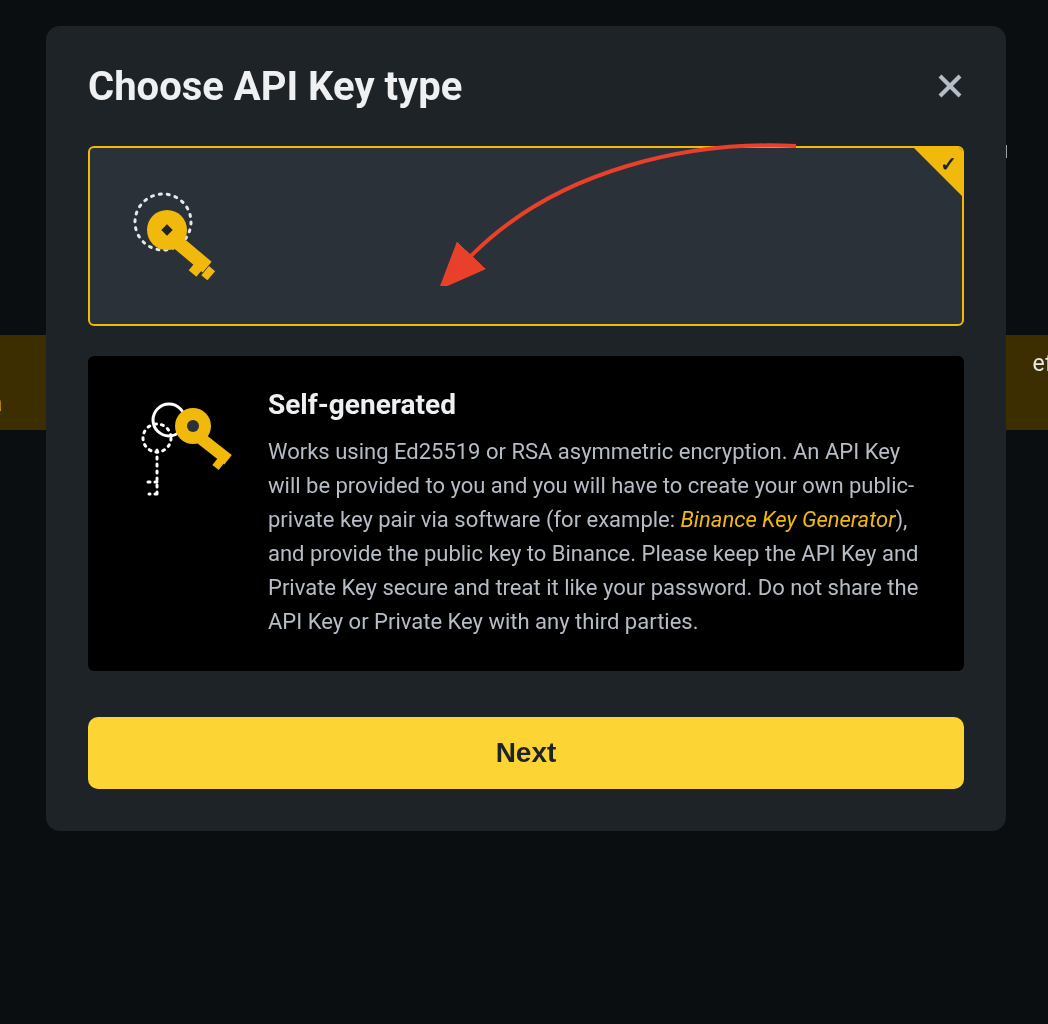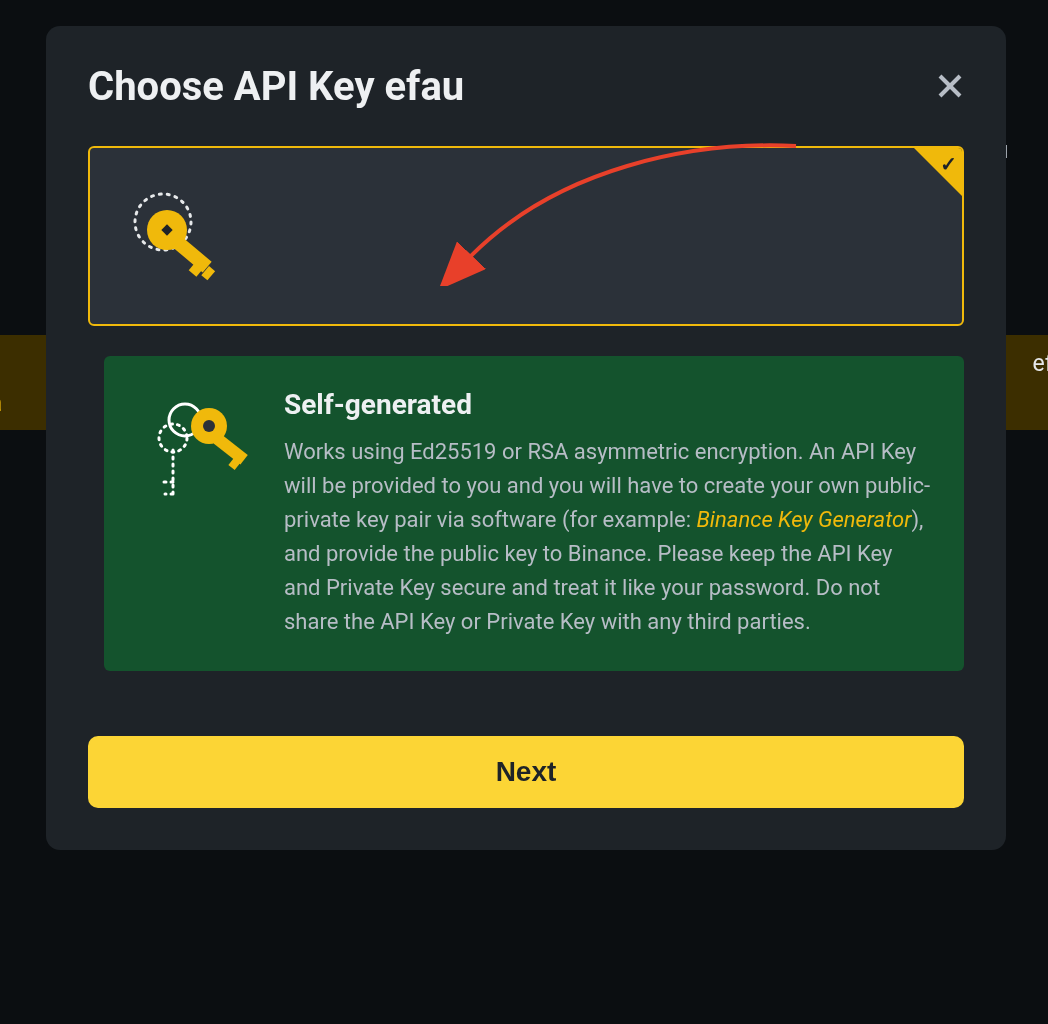--- a/index.html
+++ b/index.html
@@ -64,23 +64,22 @@
     margin-bottom: 30px;
     cursor: pointer;
     position: relative;
     overflow: hidden;
   }
   .option-card.selected {
     background: #2b3139;
     border: 2px solid #f0b90b;
   }
   .option-card.unselected {
-    background: #14532d;
+    background: #000000;
     border: 2px solid transparent;
-    margin-left: 16px;
   }
   .corner-badge {
     position: absolute;
     top: 0; right: 0;
     width: 0; height: 0;
     border-top: 48px solid #f0b90b;
     border-left: 48px solid transparent;
   }
   .corner-check {
     position: absolute;
@@ -108,21 +107,21 @@
     font-size: 22px;
     line-height: 34px;
     color: #b7bdc6;
   }
   .opt-desc a {
     color: #f0b90b;
     text-decoration: none;
     font-style: italic;
   }
   .next-btn {
-    margin-top: 35px;
+    margin-top: 16px;
     width: 100%;
     height: 72px;
     background: #fcd535;
     border: none;
     border-radius: 10px;
     font-size: 28px;
     font-weight: 700;
     color: #1e2328;
     cursor: pointer;
   }
@@ -150,21 +149,21 @@
 </div>
 <div class="bg-banner">
   <div class="l">isti</div>
   <div class="l2">eta</div>
   <div class="r">efau</div>
 </div>
 
 <div class="modal">
 
   <div class="modal-header">
-    <div class="modal-title">Choose API Key efau</div>
+    <div class="modal-title">Choose API Key type</div>
     <div class="close-btn" aria-label="Close">
       <svg width="28" height="28" viewBox="0 0 28 28">
         <line x1="4" y1="4" x2="24" y2="24" stroke="#b7bdc6" stroke-width="4"></line>
         <line x1="24" y1="4" x2="4" y2="24" stroke="#b7bdc6" stroke-width="4"></line>
       </svg>
     </div>
   </div>
 
   
   <div class="option-card selected">

